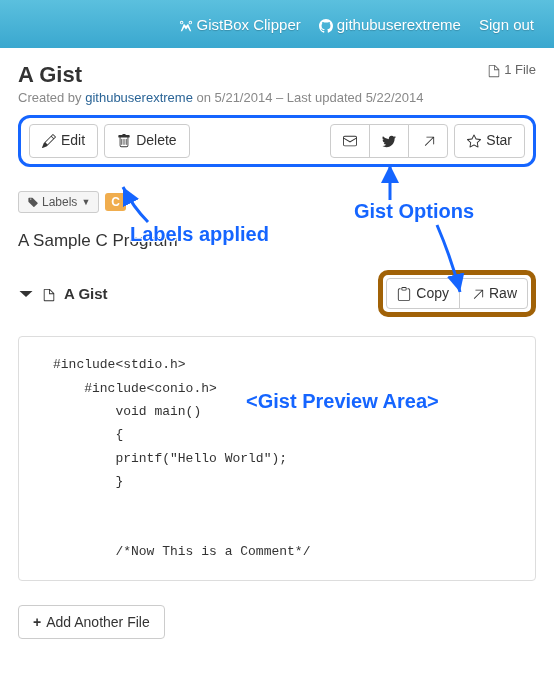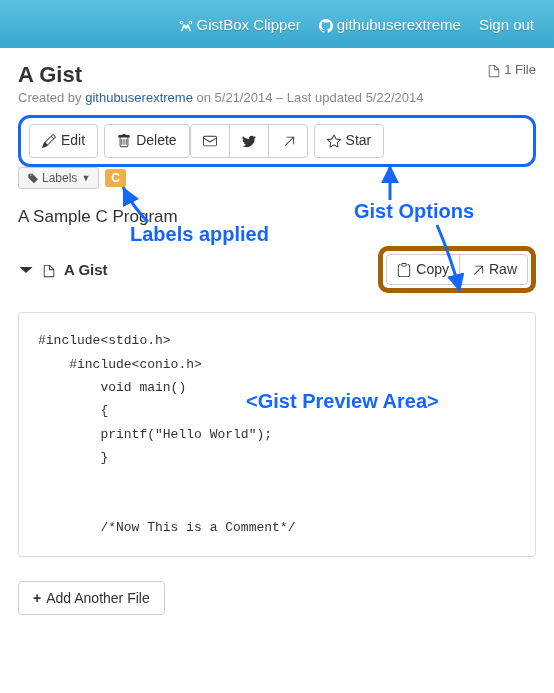--- a/index.html
+++ b/index.html
@@ -11,40 +11,40 @@
     
     .content { padding: 14px 18px; }
     
     .title-row { display: flex; justify-content: space-between; align-items: flex-start; margin-bottom: 2px; }
     .gist-title { font-size: 22px; font-weight: bold; color: #333; }
     .file-count { color: #666; font-size: 13px; display: flex; align-items: center; gap: 3px; }
     
     .meta-line { color: #888; font-size: 13px; margin-bottom: 10px; }
     .meta-line a { color: #2a6496; text-decoration: none; }
     
-    .toolbar-box { border: 3px solid #1565ff; border-radius: 12px; padding: 6px 8px; display: flex; justify-content: flex-start; align-items: center; margin-bottom: 0; }
+    .toolbar-box { border: 3px solid #1565ff; border-radius: 12px; padding: 6px 8px; display: flex; justify-content: space-between; align-items: center; margin-bottom: 24px; }
     .btn-group { display: flex; gap: 6px; }
     .btn-group.joined { gap: 0; }
     .btn { background: #fff; border: 1px solid #ccc; padding: 6px 12px; font-size: 14px; color: #333; cursor: pointer; border-radius: 4px; display: inline-flex; align-items: center; gap: 5px; line-height: 1.4; }
     .joined .btn { border-radius: 0; margin-left: -1px; }
     .joined .btn:first-child { border-radius: 4px 0 0 4px; margin-left: 0; }
     .joined .btn:last-child { border-radius: 0 4px 4px 0; }
     
     .labels-row { display: flex; align-items: center; gap: 6px; margin-bottom: 18px; }
     .labels-btn { background: #f5f5f5; border: 1px solid #ccc; padding: 3px 8px; font-size: 12px; color: #555; cursor: pointer; border-radius: 3px; display: inline-flex; align-items: center; gap: 4px; }
     .label-tag { background: #f0ad4e; color: #fff; padding: 2px 6px; border-radius: 3px; font-size: 12px; font-weight: bold; }
     
     .description { font-size: 17px; color: #333; margin-bottom: 19px; }
     
     .file-header { display: flex; justify-content: space-between; align-items: center; margin-bottom: 14px; }
     .file-name-group { display: flex; align-items: center; gap: 8px; font-weight: bold; font-size: 15px; }
     .copyraw-box { border: 5px solid #a16207; border-radius: 10px; padding: 3px; display: flex; }
     .copyraw-box .btn { padding: 5px 10px; font-size: 14px; }
     
-    .code-block { border: 1px solid #ddd; border-radius: 4px; padding: 16px 19px; background: #fff; font-family: Menlo, Monaco, Consolas, "Courier New", monospace; font-size: 13px; line-height: 1.8; color: #333; white-space: pre; overflow-x: auto; margin-bottom: 24px; margin-top: 19px; }
+    .code-block { border: 1px solid #ddd; border-radius: 4px; padding: 16px 34px; background: #fff; font-family: Menlo, Monaco, Consolas, "Courier New", monospace; font-size: 13px; line-height: 1.8; color: #333; white-space: pre; overflow-x: auto; margin-bottom: 24px; margin-top: 19px; }
     
     .add-file-btn { background: #fff; border: 1px solid #ccc; padding: 8px 14px; font-size: 14px; color: #333; cursor: pointer; border-radius: 4px; display: inline-flex; align-items: center; gap: 5px; }
     
     .annotation { position: absolute; color: #1565ff; font-weight: bold; font-size: 20px; text-shadow: 1px 1px 0 #fff, -1px -1px 0 #fff, 1px -1px 0 #fff, -1px 1px 0 #fff; pointer-events: none; z-index: 10; }
     .arrow { position: absolute; pointer-events: none; z-index: 9; }
     
     .container { position: relative; }
     
     svg.icon { width: 14px; height: 14px; fill: currentColor; vertical-align: middle; }
   </style>

